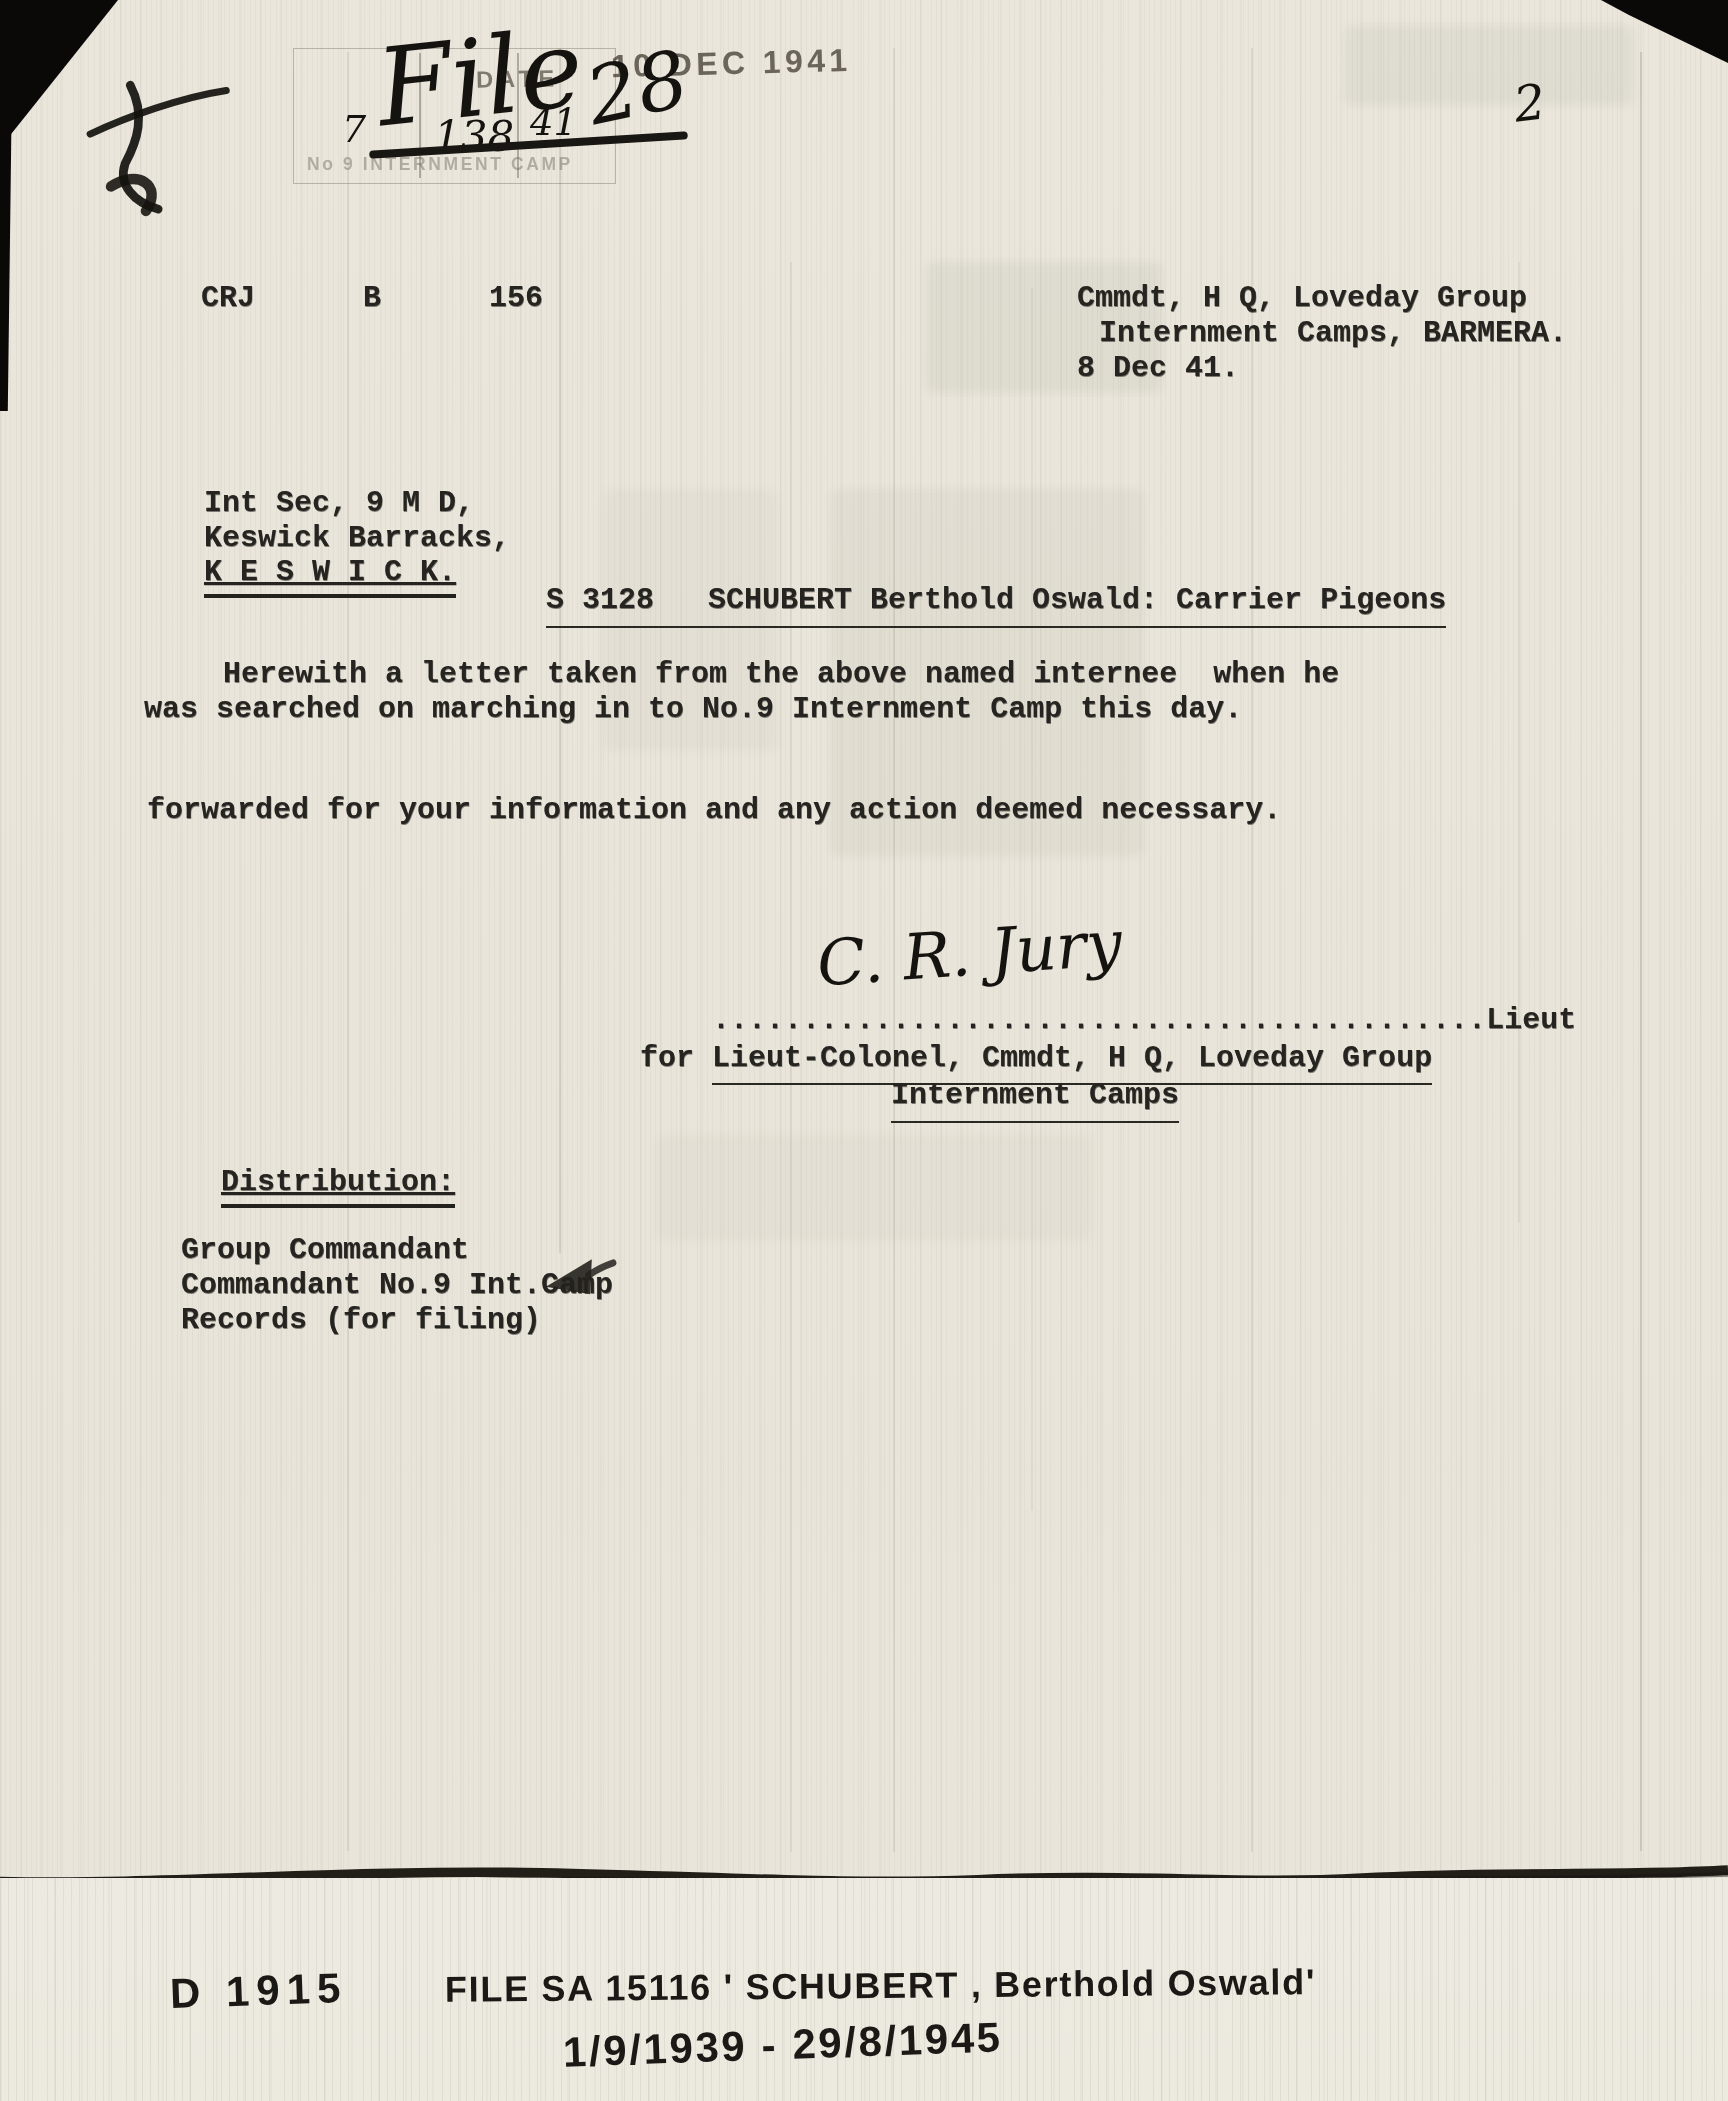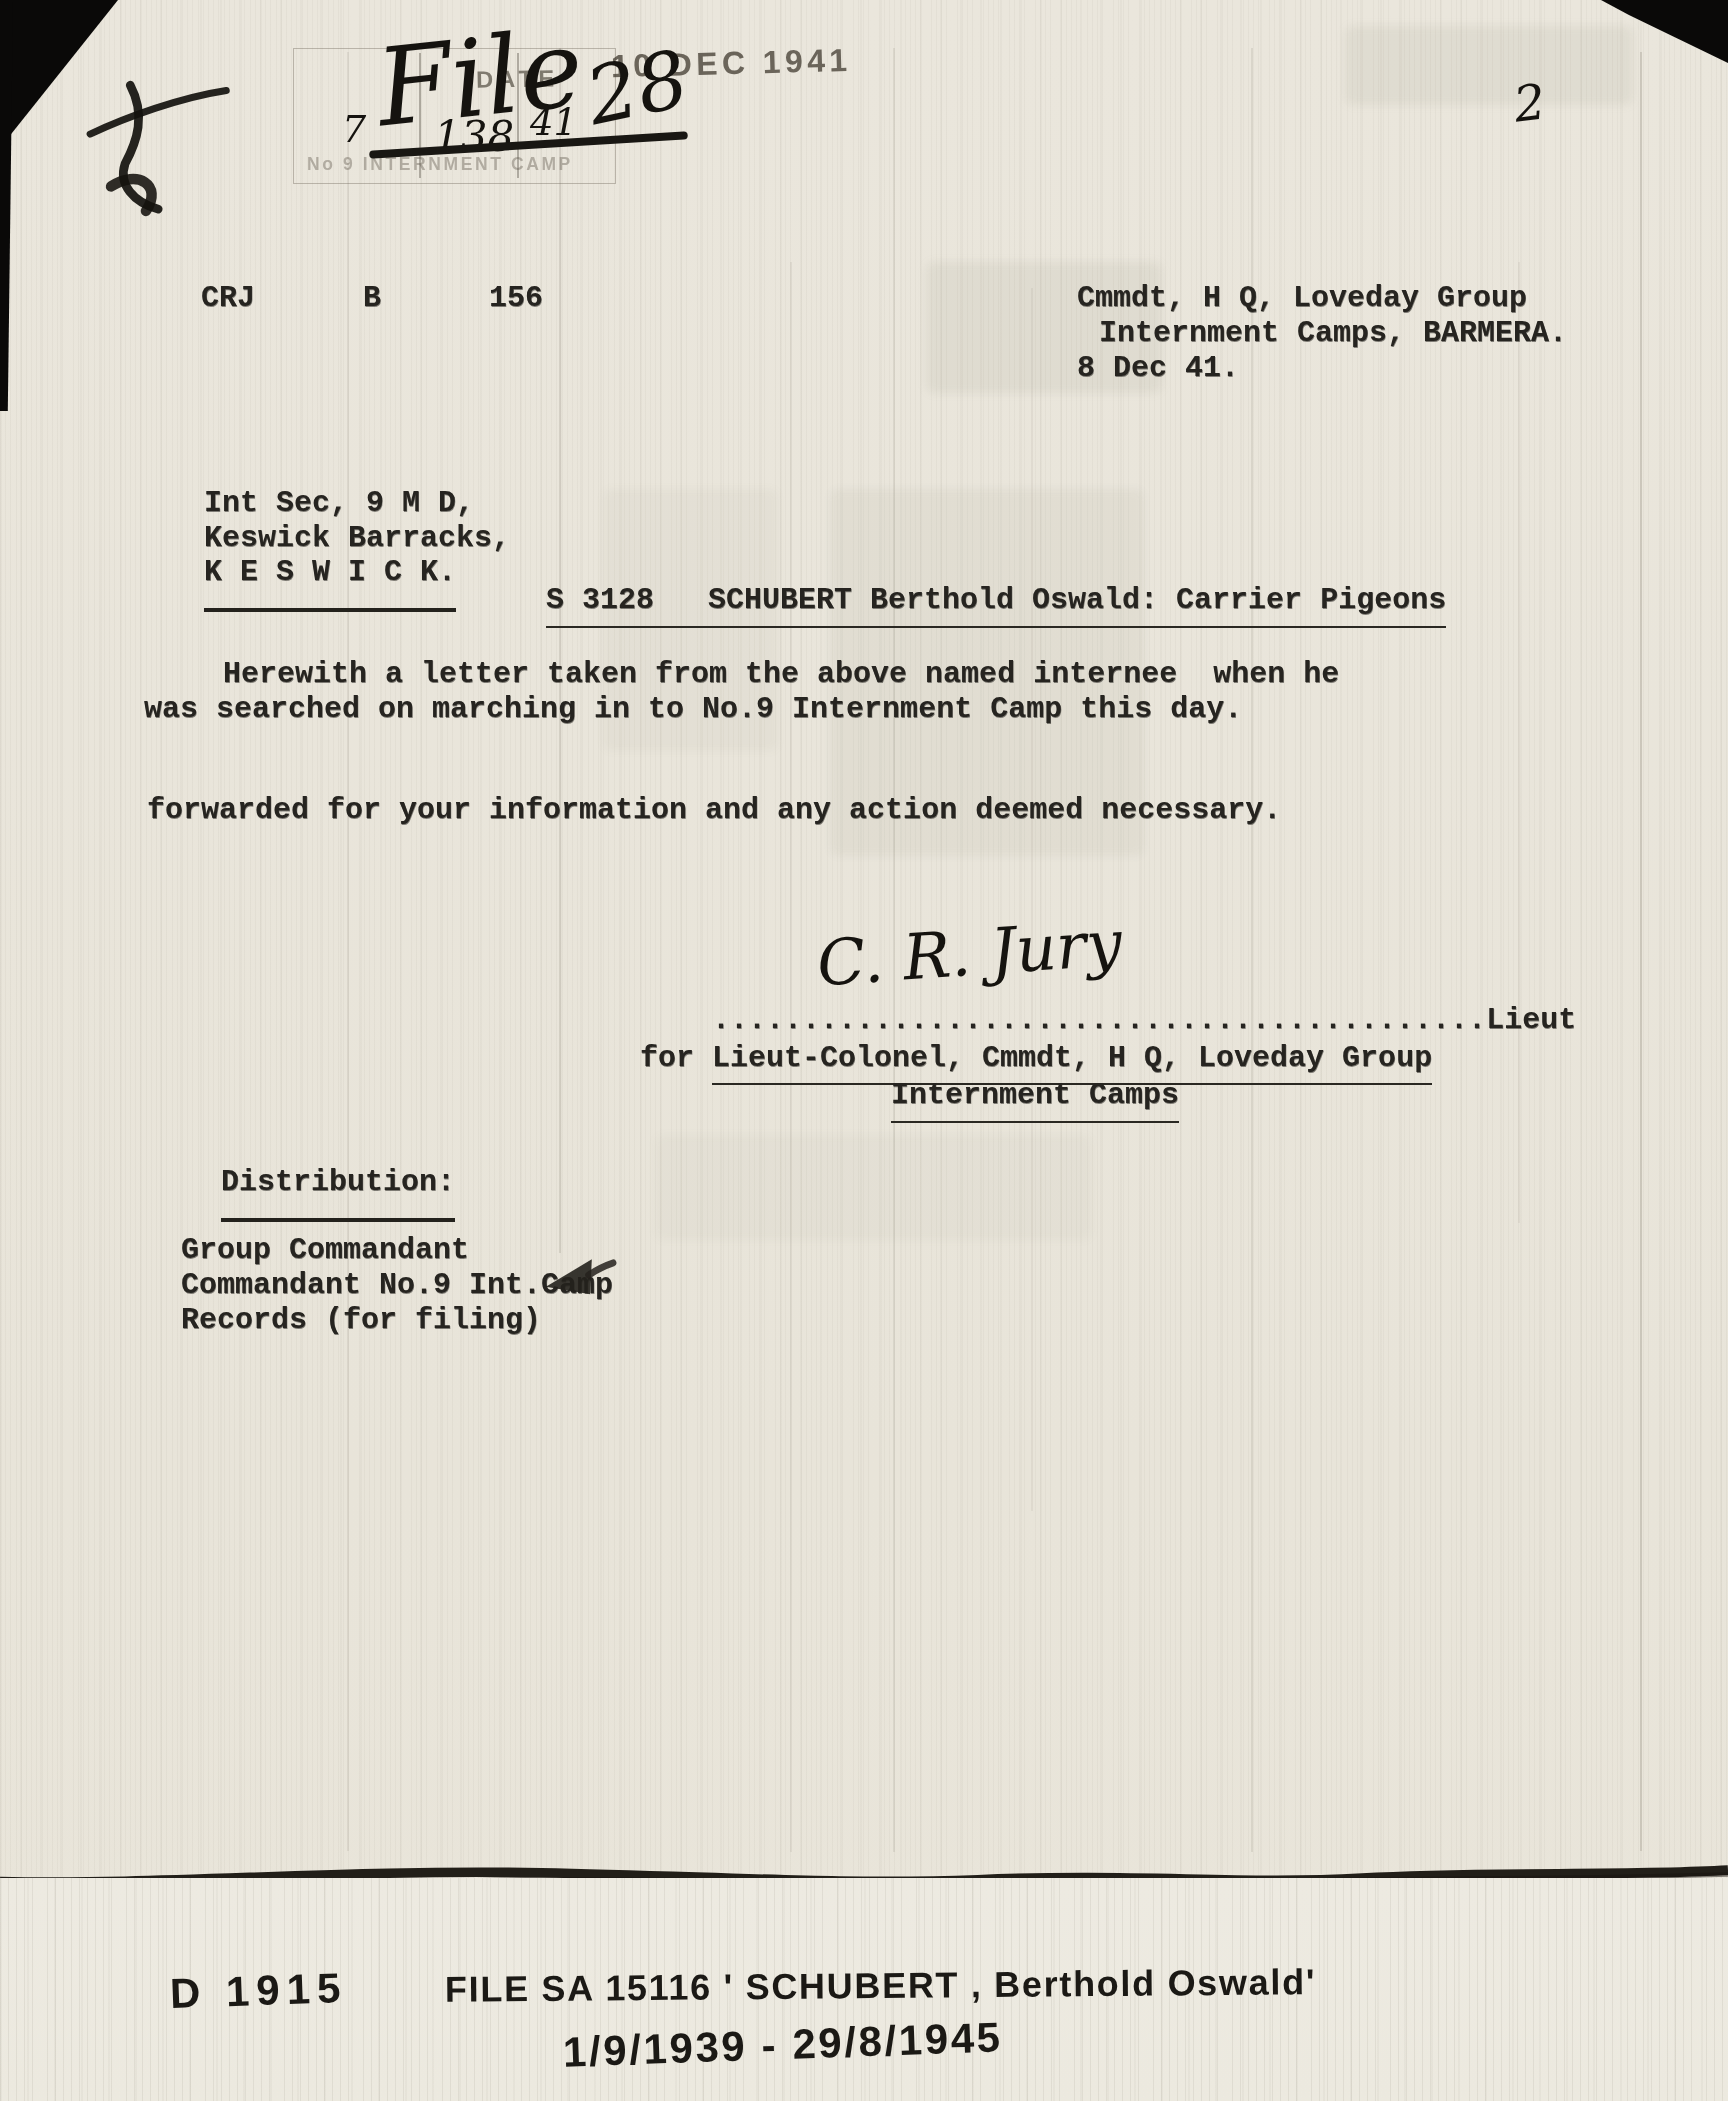--- a/index.html
+++ b/index.html
@@ -16,21 +16,21 @@
       repeating-linear-gradient(90deg, rgba(110,104,88,0.10) 0 0.9px, rgba(0,0,0,0) 0.9px 7.9px),
       repeating-linear-gradient(90deg, rgba(110,104,88,0.05) 0 1.7px, rgba(0,0,0,0) 1.7px 27px),
       linear-gradient(#edeae1,#ece9df);}
   .streak{position:absolute;width:1.7px;background:#5f584a;}
   .smudge{position:absolute;background:rgba(125,118,100,0.09);filter:blur(4.4px);border-radius:8.7px;}
   .corner{position:absolute;background:#0a0908;}
   .tw{position:absolute;font-family:"Liberation Mono","DejaVu Sans Mono",monospace;
       font-size:30px;line-height:35px;font-weight:700;color:#262420;white-space:pre;
       text-shadow:0.5px 0.5px 0.6px rgba(38,36,32,0.55);}
   .u{border-bottom:2.6px solid #2a2822;padding-bottom:8px;}
-  .u-thick{border-bottom:4.4px solid #24221d;padding-bottom:18px;}
+  .u-thick{border-bottom:4.4px solid #24221d;padding-bottom:4px;text-decoration:underline;}
   .hw{position:absolute;font-family:"DejaVu Serif",serif;font-style:italic;color:#15130f;}
   .marker{position:absolute;font-family:"Liberation Sans","DejaVu Sans",sans-serif;
           font-weight:700;color:#1b1915;}
   .stamp-box{position:absolute;left:293px;top:48px;width:321px;height:134px;
              border:1.7px solid rgba(105,98,84,0.38);}
   .stamp-txt{position:absolute;font-family:"Liberation Sans",sans-serif;font-weight:700;
              color:rgba(88,82,70,0.72);}
   .stamp-sep{position:absolute;width:1.7px;background:rgba(80,74,62,0.38);}
   svg{position:absolute;overflow:visible;}
 </style>

